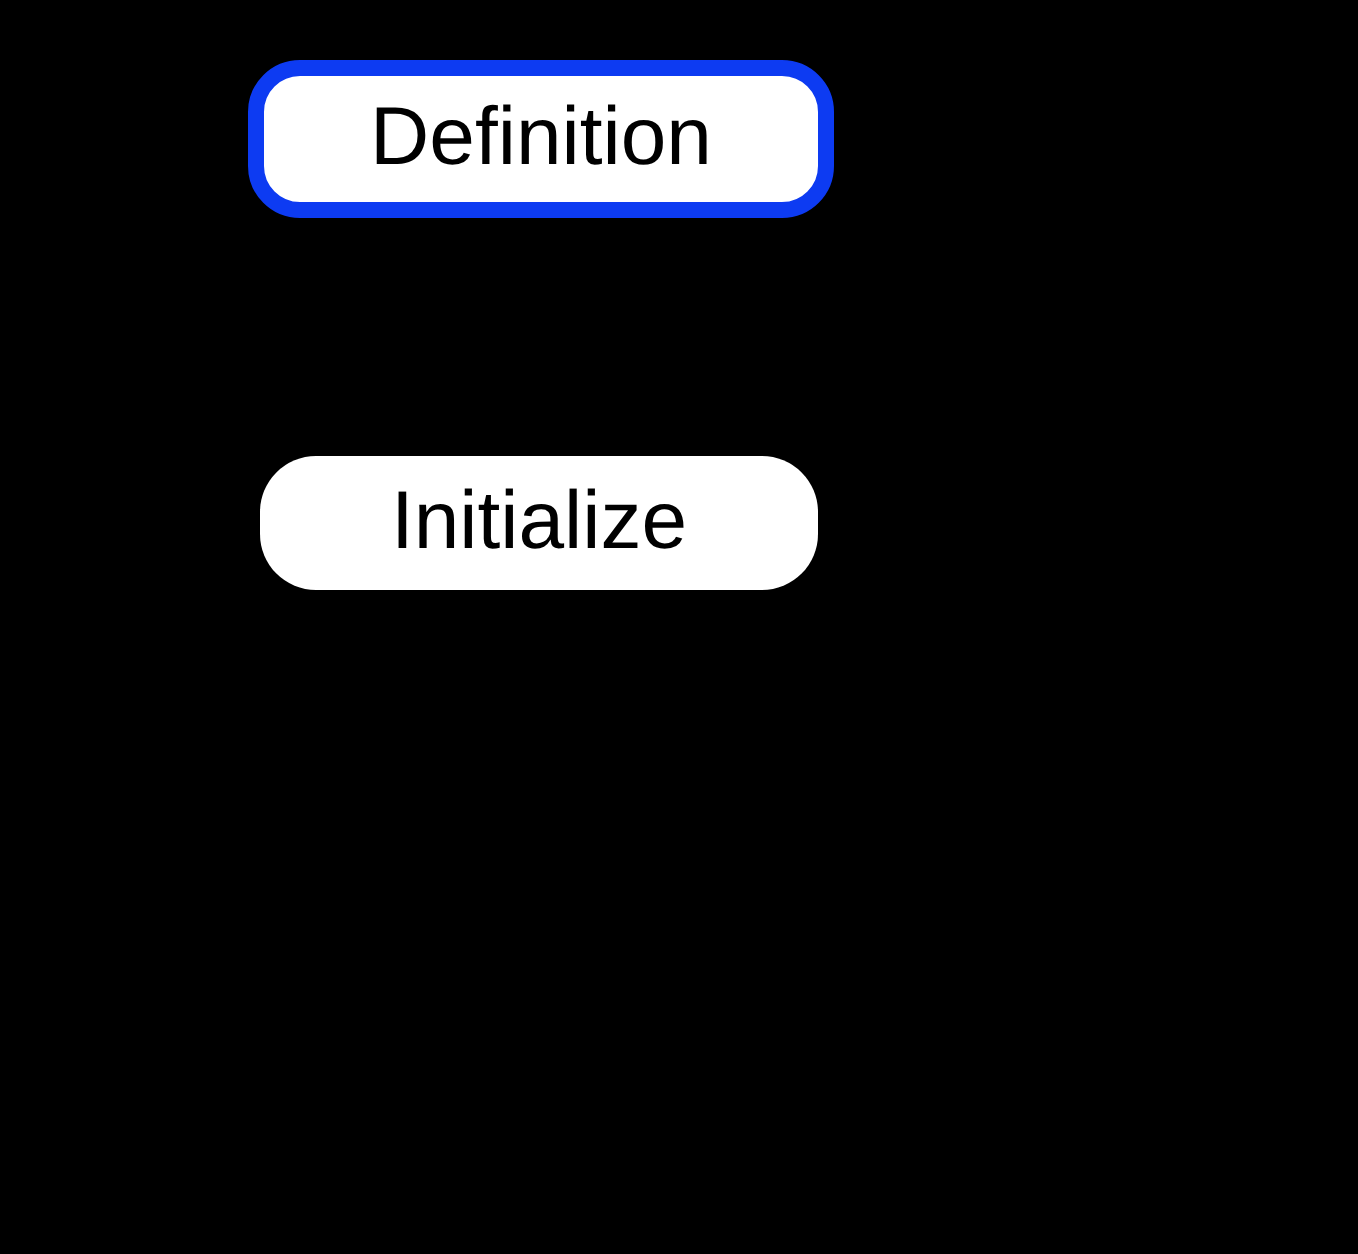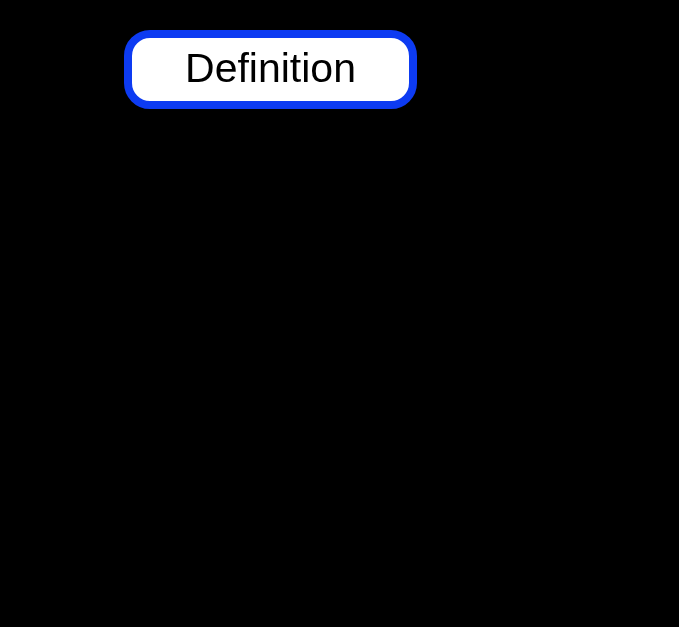--- a/index.html
+++ b/index.html
@@ -59,15 +59,18 @@
 </style>
 </head>
 <body>
 
 <div class="canvas" style="background: rgb(0, 0, 0);">
 
   <div class="node selected" id="node-definition" style="background: rgb(255, 255, 255); color: rgb(0, 0, 0); border-color: rgb(13, 59, 242);">
     <span class="node-label">Definition</span>
   </div>
 
+  <div class="node" id="node-initialize" style="background: rgb(255, 255, 255); color: rgb(0, 0, 0);">
+    <span class="node-label">Initialize</span>
+  </div>
 
 
 </div>
 
 </body></html>

